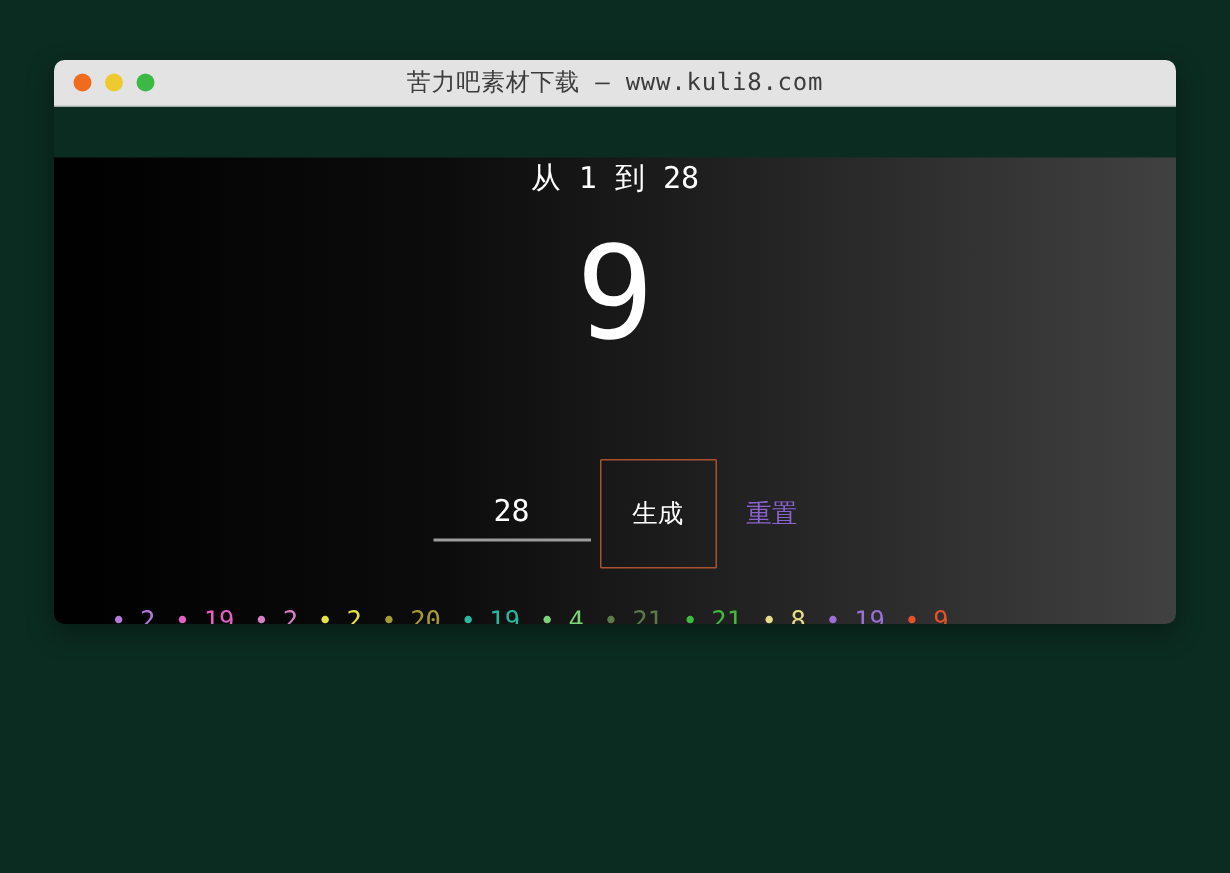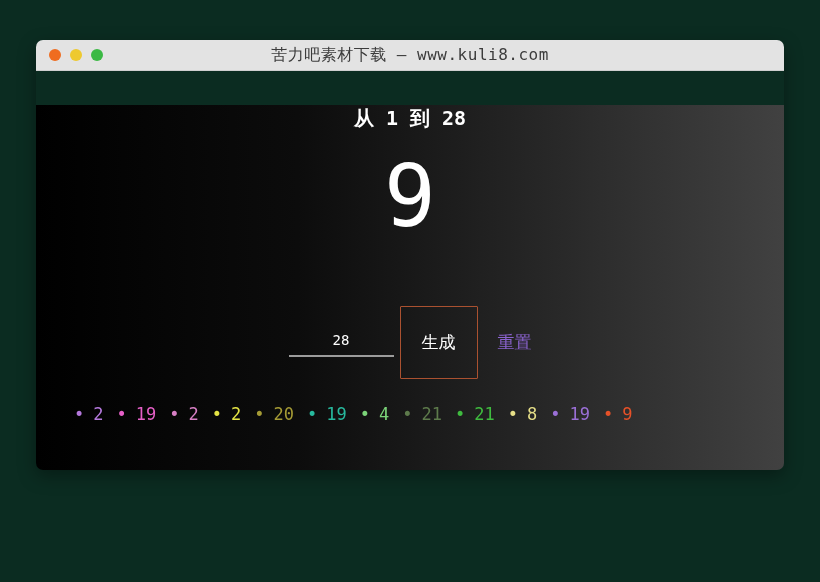--- a/index.html
+++ b/index.html
@@ -4,21 +4,21 @@
 <style>
   * { margin:0; padding:0; box-sizing:border-box; }
   html,body { width:820px; height:582px; overflow:hidden; }
   body {
     background:#0b2c21;
     font-family:"DejaVu Sans Mono","DejaVu Sans",sans-serif;
     position:relative;
   }
   .window {
     position:absolute; left:36px; top:40px;
-    width:748px; height:430px;
+    width:748px; height:376px;
     border-radius:7px; overflow:hidden;
     box-shadow:0 6px 18px rgba(0,0,0,0.35);
   }
   .titlebar {
     height:31px; background:#e3e3e3;
     display:flex; align-items:center; justify-content:center;
     position:relative;
     border-bottom:1px solid #cfcfcf;
   }
   .titlebar .title {
@@ -31,41 +31,41 @@
   .light { width:12px; height:12px; border-radius:50%; cursor:default; }
   .content {
     height:472px;
     background:linear-gradient(to right,#000000 0%,#0c0c0c 35%,#414141 100%);
     color:#fff;
   }
   .range-label {
     margin-top:34px;
     text-align:center;
     font-size:20px;
-    font-weight:bold;
+    font-weight:normal;
     color:#ffffff;
   }
   .big-number {
     margin-top:10px;
     height:108px;
     display:flex; align-items:center; justify-content:center;
     font-size:86px;
     color:#ffffff;
   }
   .controls {
     margin-top:56px;
     display:flex; align-items:center; justify-content:center;
   }
   .count-input {
     width:105px;
     background:transparent;
     border:none;
     border-bottom:2px solid #9c9c9c;
     color:#ffffff;
-    font-size:14px;
+    font-size:20px;
     text-align:center;
     padding:4px 0 7px 0;
     font-family:inherit;
     outline:none;
     margin-right:6px;
   }
   .generate-btn {
     background:transparent;
     border:1px solid #aa5130;
     color:#ffffff;

